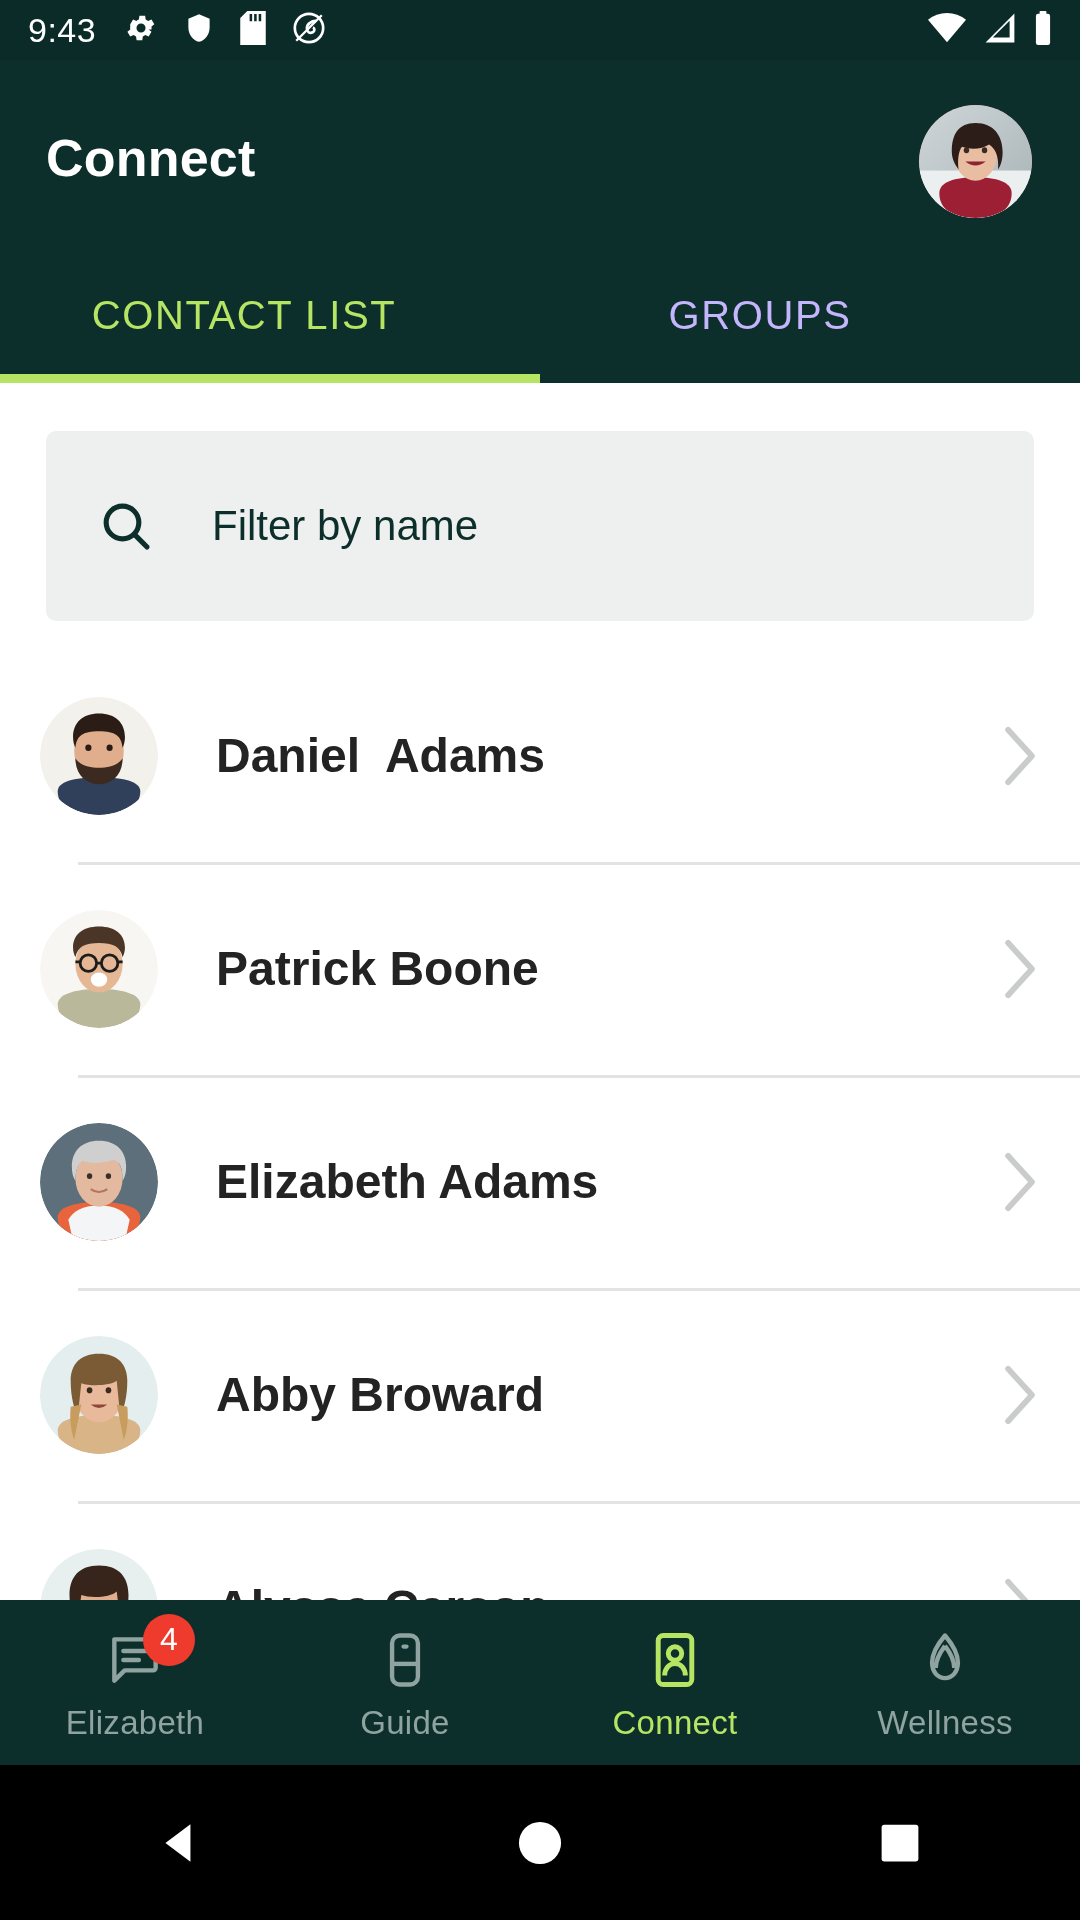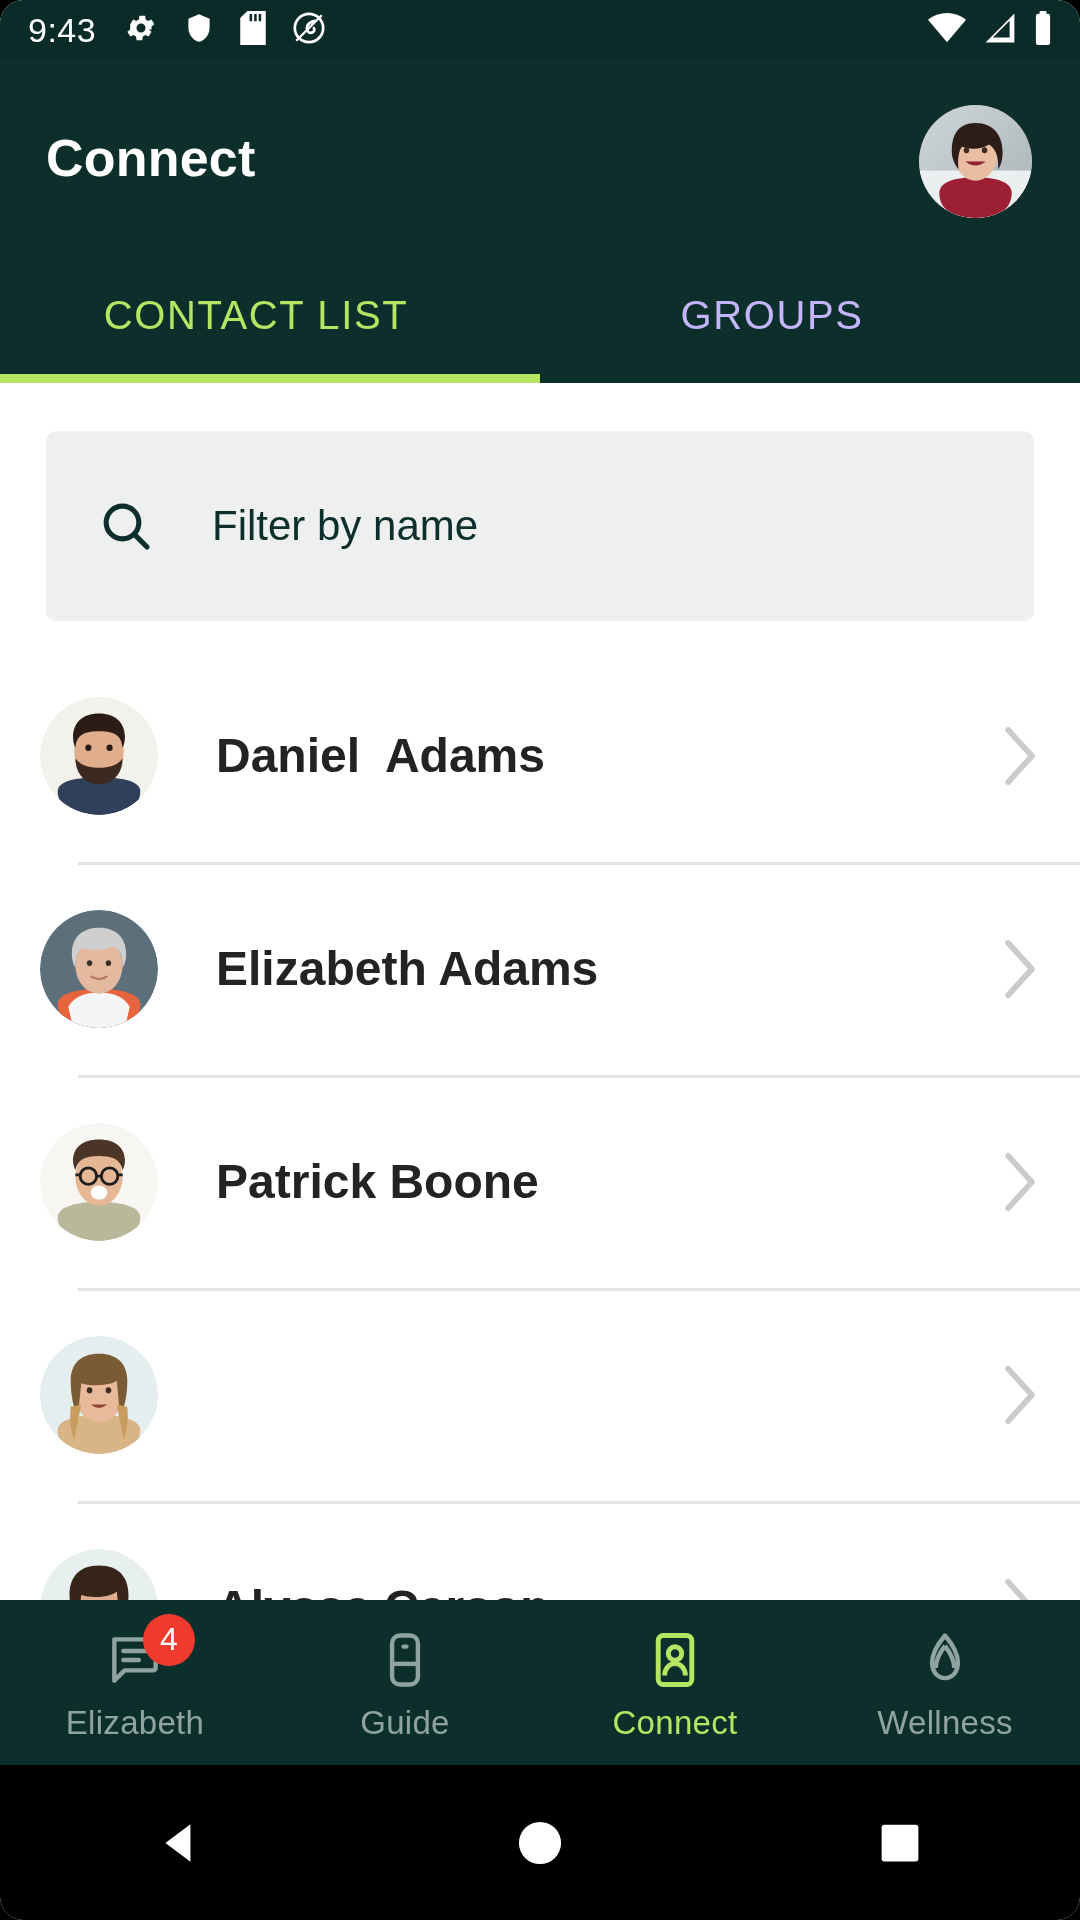--- a/index.html
+++ b/index.html
@@ -2,21 +2,21 @@
 <html><head>
 <meta charset="utf-8">
 <style>
   * { margin:0; padding:0; box-sizing:border-box; }
   html, body {
     width:1080px; height:1920px;
     background:#000;
     font-family:"Liberation Sans", sans-serif;
     overflow:hidden;
   }
-  #phone { position:relative; width:1080px; height:1920px; background:#fff; overflow:hidden;border-radius:23px; }
+  #phone { position:relative; width:1080px; height:1920px; background:#fff; overflow:hidden; }
 
   
   .statusbar {
     position:absolute; top:0; left:0; width:1080px; height:60px;
     background:#0b2b28; display:flex; align-items:center;
     padding:0 28px; color:#fff;
   }
   .sb-clock { font-size:34px; font-weight:400; letter-spacing:0.5px; line-height:1; }
   .sb-left-icons { display:flex; align-items:center; gap:26px; margin-left:28px; }
   .sb-spacer { flex:1; }
@@ -34,21 +34,21 @@
   }
   .avatar-btn {
     position:absolute; right:48px; top:45px;
     width:113px; height:113px; border-radius:50%;
     overflow:hidden; background:#caa;
   }
   .avatar-btn svg { display:block; width:113px; height:113px; }
 
   
   .tabs {
-    position:absolute; left:12px; bottom:8px; width:1004px; height:120px;
+    position:absolute; left:0; bottom:8px; width:1004px; height:120px;
     display:flex;
     gap:28px;
   }
   .tab {
     flex:1; display:flex; align-items:center; justify-content:center;
     font-size:40px; letter-spacing:1.6px; font-weight:400;
   }
   .tab.active { color:#b5e563; }
   .tab.inactive { color:#c4b5fd; }
   .tab-indicator {
@@ -247,67 +247,67 @@
           <svg viewBox="0 0 16 26" width="40" height="62" fill="none" stroke="#c9cccb" stroke-width="2.4" stroke-linecap="round" stroke-linejoin="round">
               <path d="M3 2 13 13 3 24"></path>
             </svg>
         </span>
       </div>
 
       <div class="contact-row">
         <span class="contact-avatar">
           <svg viewBox="0 0 100 100">
               <defs>
-                <clipPath id="c2">
-                  <circle cx="50" cy="50" r="50"></circle>
-                </clipPath>
-              </defs>
-          <g clip-path="url(#c2)">
-                <rect width="100" height="100" fill="#5d6f7a"></rect>
-          <path d="M50 100c-24 0-35-8-35-20 0-8 13-13 35-13s35 5 35 13c0 12-11 20-35 20Z" fill="#e8643c"></path>
-          <path d="M50 70c-14 0-22 5-26 12l4 18h44l4-18c-4-7-12-12-26-12Z" fill="#f4f5f6"></path>
-          <ellipse cx="50" cy="47" rx="20" ry="24" fill="#e3baa0"></ellipse>
-          <path d="M50 15c15 0 23 9 23 22 0 5-1 9-3 12 0-11-2-16-8-18-6 3-18 4-26 1-4 3-6 8-6 17-2-3-3-7-3-12 0-13 8-22 23-22Z" fill="#cfcfcf"></path>
-          <ellipse cx="42" cy="45" rx="2.3" ry="2.5" fill="#3b2e26"></ellipse>
-          <ellipse cx="58" cy="45" rx="2.3" ry="2.5" fill="#3b2e26"></ellipse>
-          <path d="M43 56q7 5 14 0" stroke="#b4745f" stroke-width="1.8" fill="none"></path>
-          </g>
-            </svg>
-        </span>
-        <span class="contact-name">Elizabeth Adams</span>
-        <span class="chevron">
-          <svg viewBox="0 0 16 26" width="40" height="62" fill="none" stroke="#c9cccb" stroke-width="2.4" stroke-linecap="round" stroke-linejoin="round">
-              <path d="M3 2 13 13 3 24"></path>
-            </svg>
-        </span>
-      </div>
-
-      <div class="contact-row">
-        <span class="contact-avatar">
-          <svg viewBox="0 0 100 100">
-              <defs>
                 <clipPath id="c3">
                   <circle cx="50" cy="50" r="50"></circle>
                 </clipPath>
               </defs>
           <g clip-path="url(#c3)">
                 <rect width="100" height="100" fill="#f7f6f2"></rect>
           <path d="M50 100c-24 0-35-8-35-20 0-8 13-13 35-13s35 5 35 13c0 12-11 20-35 20Z" fill="#b9b89a"></path>
           <ellipse cx="50" cy="46" rx="20" ry="24" fill="#e6b795"></ellipse>
           <path d="M50 14c14 0 22 7 22 18 0 3-1 6-2 8-2-9-8-12-20-12s-18 3-20 12c-1-2-2-5-2-8 0-11 8-18 22-18Z" fill="#4a3527"></path>
           <ellipse cx="50" cy="59" rx="7" ry="6" fill="#fff"></ellipse>
           <g fill="none" stroke="#1d1d1d" stroke-width="2.4">
             <circle cx="41" cy="45" r="7"></circle>
                   <circle cx="59" cy="45" r="7"></circle>
                   <path d="M48 45h4M34 44h-4M66 44h4"></path>
           </g>
           </g>
             </svg>
         </span>
         <span class="contact-name">Patrick Boone</span>
+        <span class="chevron">
+          <svg viewBox="0 0 16 26" width="40" height="62" fill="none" stroke="#c9cccb" stroke-width="2.4" stroke-linecap="round" stroke-linejoin="round">
+              <path d="M3 2 13 13 3 24"></path>
+            </svg>
+        </span>
+      </div>
+
+      <div class="contact-row">
+        <span class="contact-avatar">
+          <svg viewBox="0 0 100 100">
+              <defs>
+                <clipPath id="c2">
+                  <circle cx="50" cy="50" r="50"></circle>
+                </clipPath>
+              </defs>
+          <g clip-path="url(#c2)">
+                <rect width="100" height="100" fill="#5d6f7a"></rect>
+          <path d="M50 100c-24 0-35-8-35-20 0-8 13-13 35-13s35 5 35 13c0 12-11 20-35 20Z" fill="#e8643c"></path>
+          <path d="M50 70c-14 0-22 5-26 12l4 18h44l4-18c-4-7-12-12-26-12Z" fill="#f4f5f6"></path>
+          <ellipse cx="50" cy="47" rx="20" ry="24" fill="#e3baa0"></ellipse>
+          <path d="M50 15c15 0 23 9 23 22 0 5-1 9-3 12 0-11-2-16-8-18-6 3-18 4-26 1-4 3-6 8-6 17-2-3-3-7-3-12 0-13 8-22 23-22Z" fill="#cfcfcf"></path>
+          <ellipse cx="42" cy="45" rx="2.3" ry="2.5" fill="#3b2e26"></ellipse>
+          <ellipse cx="58" cy="45" rx="2.3" ry="2.5" fill="#3b2e26"></ellipse>
+          <path d="M43 56q7 5 14 0" stroke="#b4745f" stroke-width="1.8" fill="none"></path>
+          </g>
+            </svg>
+        </span>
+        <span class="contact-name">Elizabeth Adams</span>
         <span class="chevron">
           <svg viewBox="0 0 16 26" width="40" height="62" fill="none" stroke="#c9cccb" stroke-width="2.4" stroke-linecap="round" stroke-linejoin="round">
               <path d="M3 2 13 13 3 24"></path>
             </svg>
         </span>
       </div>
 
       <div class="contact-row">
         <span class="contact-avatar">
           <svg viewBox="0 0 100 100">
@@ -322,20 +322,21 @@
           <ellipse cx="50" cy="48" rx="21" ry="25" fill="#e8b99b"></ellipse>
           <path d="M50 15c16 0 24 9 24 23 0 14-3 24-6 30l-3-30c-5 4-22 5-30 2l-3 28c-3-6-6-16-6-30 0-14 8-23 24-23Z" fill="#7b5a36"></path>
           <path d="M26 60c-1 10 0 20 3 28l6-30Z" fill="#c79c5e"></path>
           <path d="M74 60c1 10 0 20-3 28l-6-30Z" fill="#c79c5e"></path>
           <ellipse cx="42" cy="46" rx="2.4" ry="2.6" fill="#3b2a20"></ellipse>
           <ellipse cx="58" cy="46" rx="2.4" ry="2.6" fill="#3b2a20"></ellipse>
           <path d="M43 58q7 6 14 0" fill="#8f4638"></path>
           </g>
             </svg>
         </span>
+        <span class="contact-name">Abby Broward</span>
         <span class="chevron">
           <svg viewBox="0 0 16 26" width="40" height="62" fill="none" stroke="#c9cccb" stroke-width="2.4" stroke-linecap="round" stroke-linejoin="round">
               <path d="M3 2 13 13 3 24"></path>
             </svg>
         </span>
       </div>
 
       <div class="contact-row">
         <span class="contact-avatar">
           <svg viewBox="0 0 100 100">

